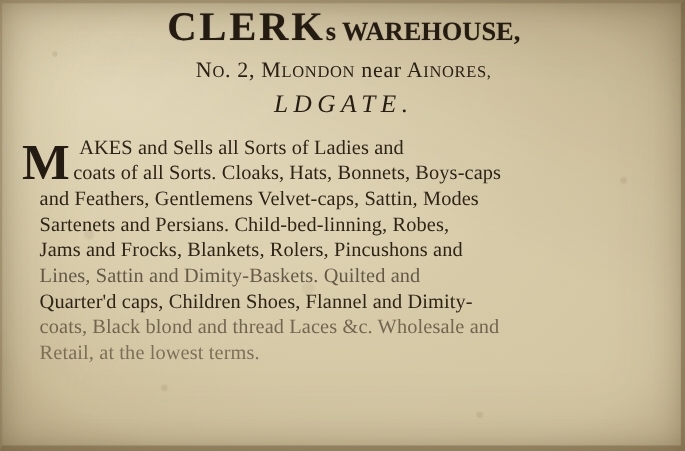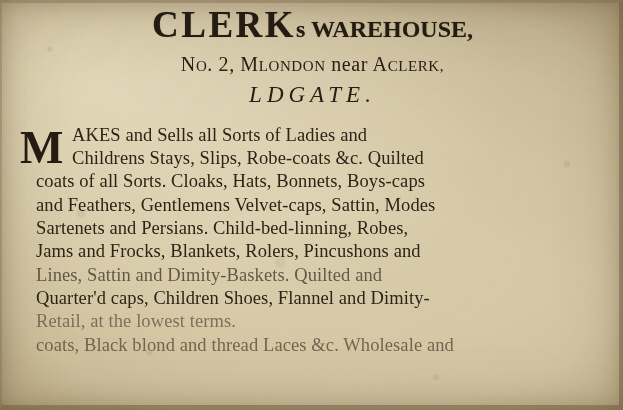--- a/index.html
+++ b/index.html
@@ -126,38 +126,37 @@
 <div id="card">
   <div id="grain"></div>
 
   <div id="content">
 
     <div class="title">
       <span>CLERK</span><span class="small-s">s WAREHOUSE,</span>
     </div>
 
     <div class="subtitle">
-      <span>N</span><span class="sc">O</span><span>. 2, </span><span>M</span><span class="sc">LONDON</span><span> near </span><span>A</span><span class="sc">CLERK,</span>
+      <span>N</span><span class="sc">O</span><span>. 2, </span><span>M</span><span class="sc">LONDON</span><span> near </span><span>A</span><span class="sc">INORES,</span>
     </div>
 
     <div class="city">LDGATE.</div>
 
     <div class="body">
       <span class="dropcap">M</span>
       <p>
         <span class="ln first-line">AKES and Sells all Sorts of Ladies and</span>
-        <span class="ln first-line">Childrens Stays, Slips, Robe-coats &amp;c. Quilted</span>
         <span class="ln">coats of all Sorts.   Cloaks, Hats, Bonnets, Boys-caps</span>
         <span class="ln">and Feathers, Gentlemens Velvet-caps, Sattin, Modes</span>
         <span class="ln">Sartenets and Persians.  Child-bed-linning, Robes,</span>
         <span class="ln">Jams and Frocks, Blankets, Rolers, Pincushons and</span>
         <span class="ln faded">Lines, Sattin and Dimity-Baskets.  Quilted and</span>
         <span class="ln">Quarter'd caps, Children Shoes, Flannel and Dimity-</span>
+        <span class="ln faded2">coats, Black blond and thread Laces &amp;c. Wholesale and</span>
         <span class="ln faded3">Retail, at the lowest terms.</span>
-        <span class="ln faded2">coats, Black blond and thread Laces &amp;c. Wholesale and</span>
       </p>
     </div>
 
   </div>
 
   <div id="vignette"></div>
   <div id="edge"></div>
 </div>
 
 </body></html>

